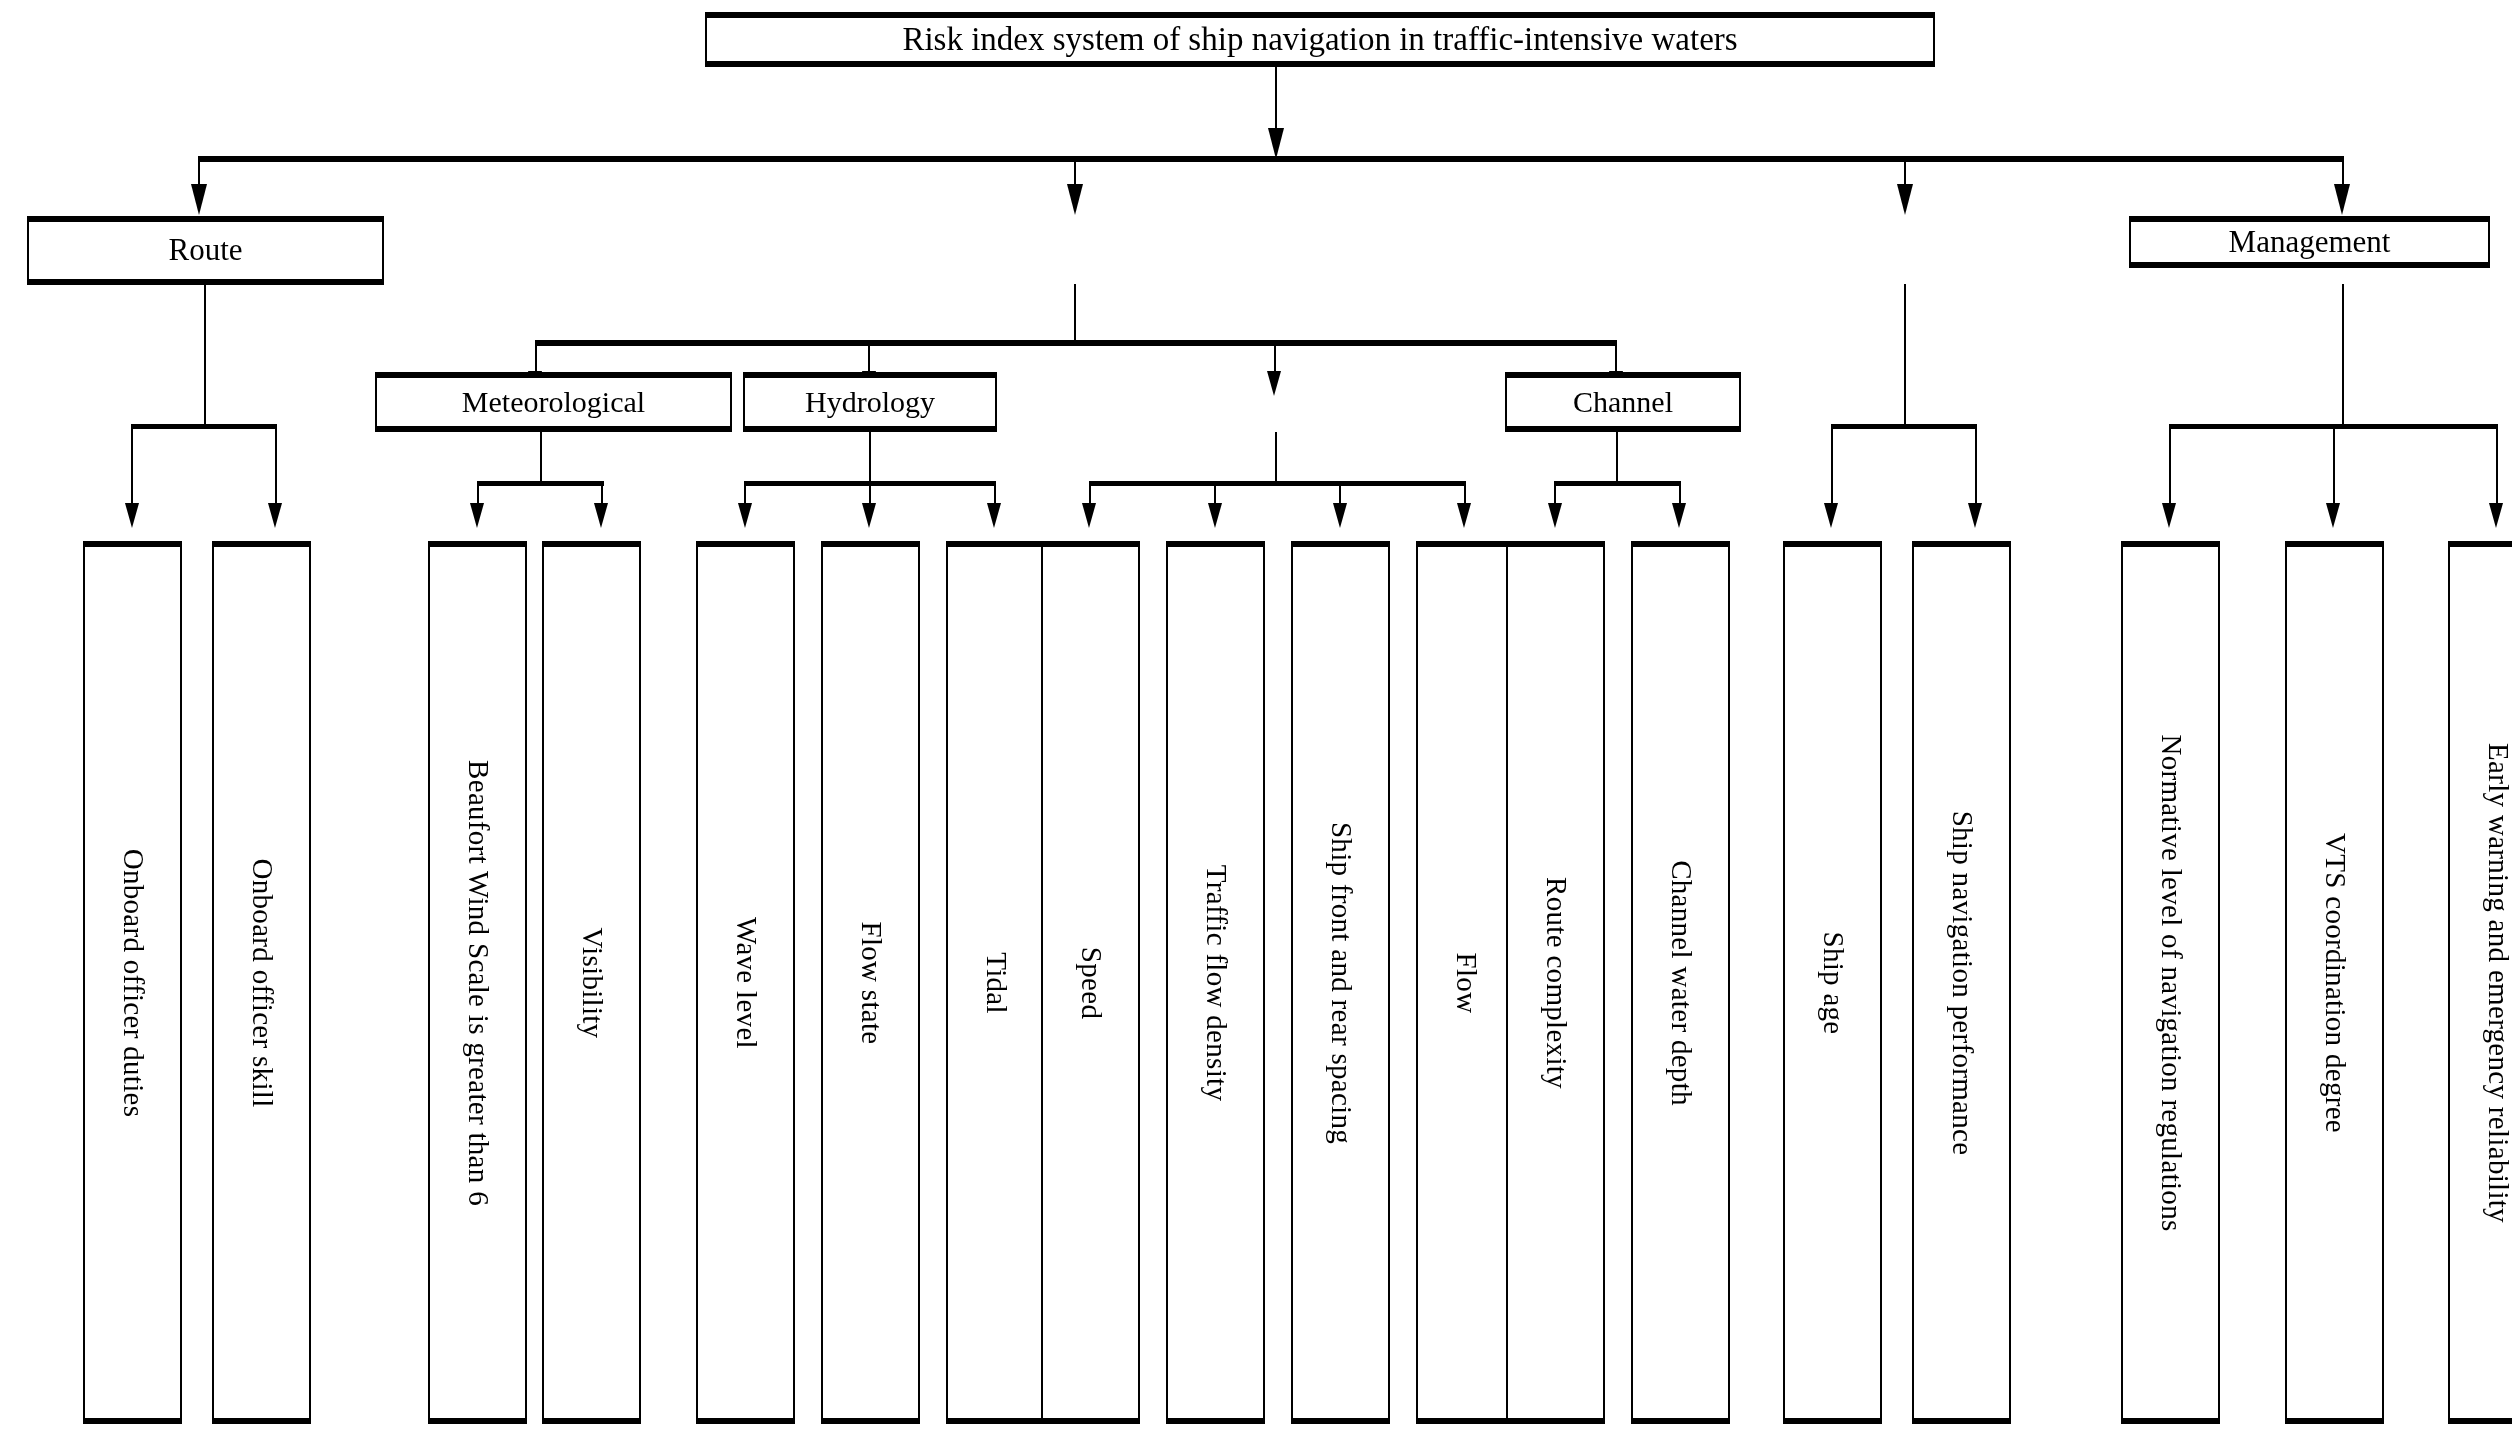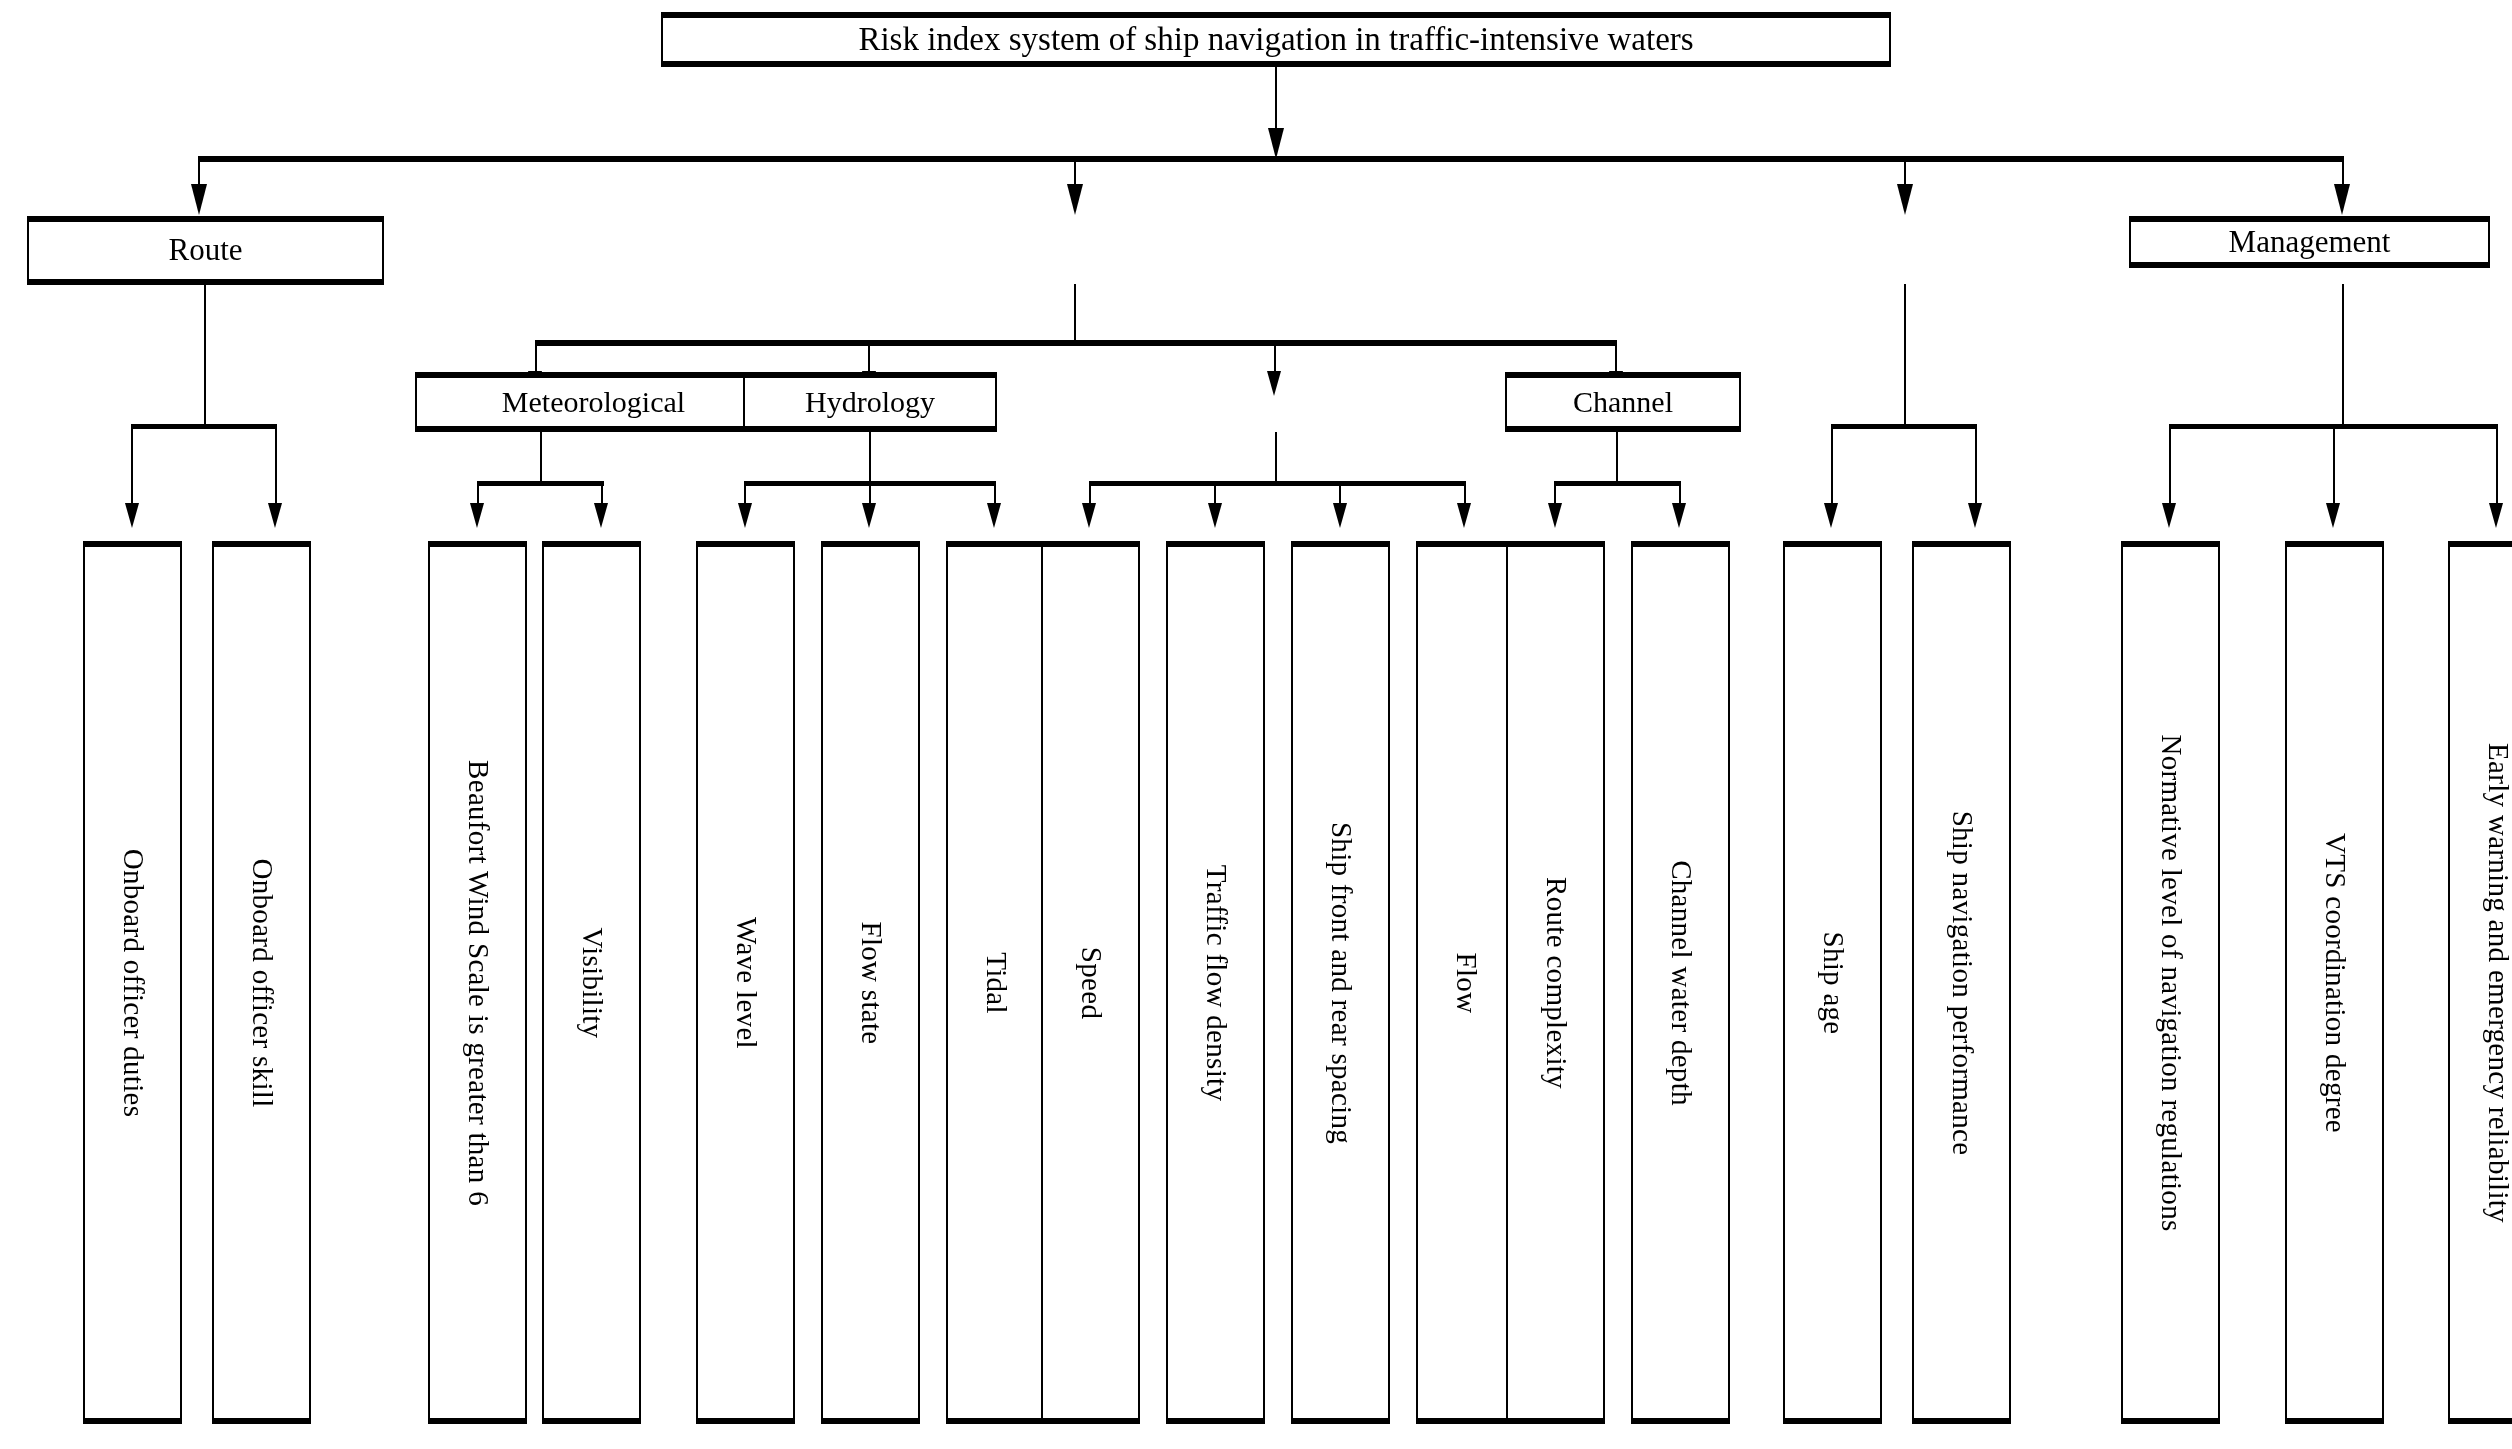--- a/index.html
+++ b/index.html
@@ -26,21 +26,21 @@
     display: flex;
     align-items: center;
     justify-content: center;
     text-align: center;
     line-height: 1.05;
   }
   .box.thickcap {
     border-top-width: 6px;
     border-bottom-width: 6px;
   }
-  .box-title   { font-size: 33px; }
+  .box-title   { font-size: 33px; margin-left: 44px; }
   .box-l2      { font-size: 31px; }
   .box-l3      { font-size: 30px; }
   .leafbox {
     position: absolute;
     box-sizing: border-box;
     border: 2px solid #000000;
     border-top-width: 6px;
     border-bottom-width: 6px;
     background: #ffffff;
     overflow: hidden;
@@ -136,21 +136,21 @@
 
   <div class="vline" style="left:868px; top:340px; height:42px;"></div>
   <div class="arrow small" style="left:862px; top:371px;"></div>
 
   <div class="vline" style="left:1274px; top:340px; height:42px;"></div>
   <div class="arrow small" style="left:1267px; top:371px;"></div>
 
   <div class="vline" style="left:1615px; top:340px; height:42px;"></div>
   <div class="arrow small" style="left:1609px; top:371px;"></div>
 
-  <div class="box thickcap box-l3" style="left:375px; top:372px; width:357px; height:60px;margin-left:40px;">
+  <div class="box thickcap box-l3" style="left:375px; top:372px; width:357px; height:60px;">
     <span>Meteorological</span>
   </div>
 
   <div class="box thickcap box-l3" style="left:743px; top:372px; width:254px; height:60px;">
     <span>Hydrology</span>
   </div>
 
 
   <div class="box thickcap box-l3" style="left:1505px; top:372px; width:236px; height:60px;">
     <span>Channel</span>

